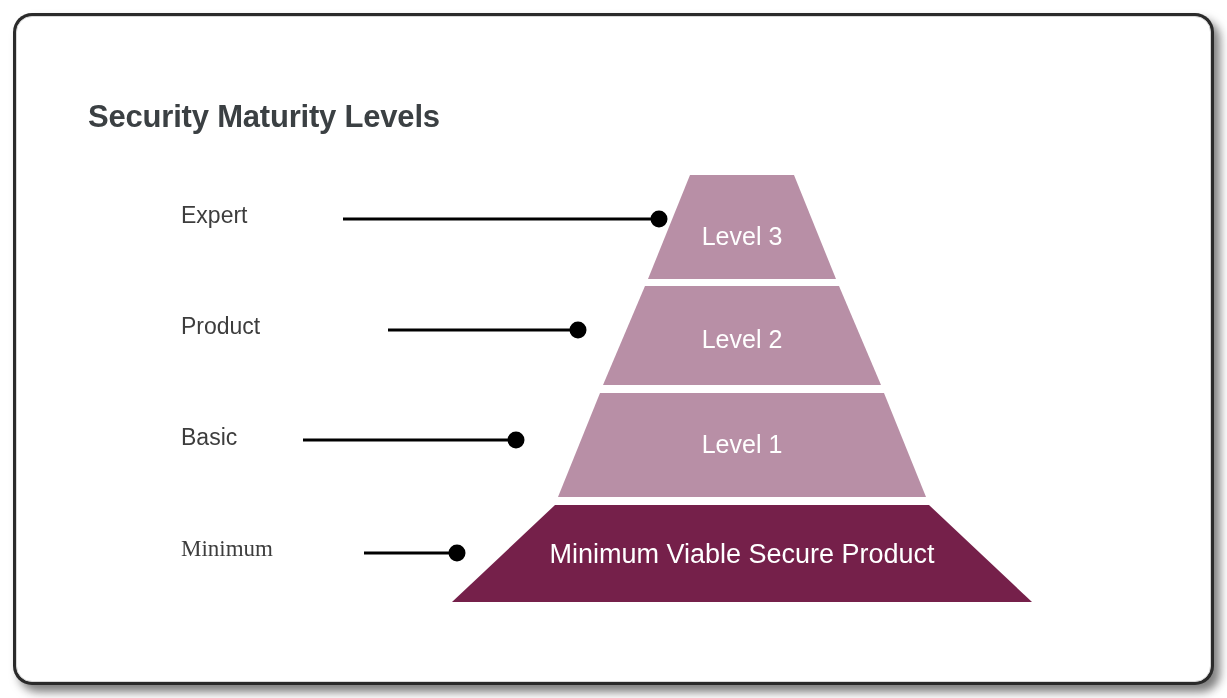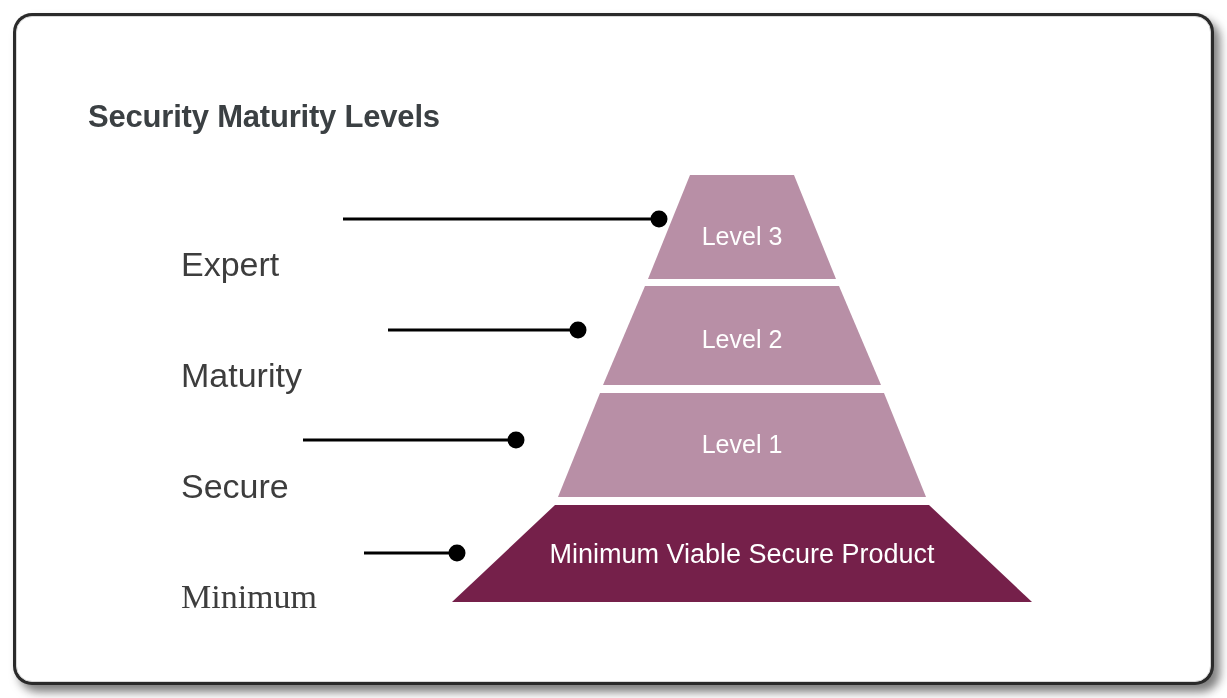--- a/index.html
+++ b/index.html
@@ -45,25 +45,24 @@
     font-size: 31px;
     font-weight: bold;
     color: #3b4043;
     letter-spacing: -0.2px;
     white-space: nowrap;
   }
 
   
   .side-label {
     position: absolute;
-    font-size: 34px;
+    font-size: 23px;
     color: #3d3d3d;
     white-space: nowrap;
     line-height: 1;
-    margin-top: 43px;
   }
   .lbl-expert   { left: 181px; top: 204px; }
   .lbl-advanced { left: 181px; top: 315px; }
   .lbl-basic    { left: 181px; top: 426px; }
   .lbl-minimum  { left: 181px; top: 537px; font-family: Liberation Serif, serif; }
 
   
   #connectors {
     position: absolute;
     left: 0;
@@ -135,19 +134,19 @@
       <line x1="303" y1="440" x2="512" y2="440"></line>
       <circle cx="516" cy="440" r="7"></circle>
 
       <line x1="364" y1="553" x2="453" y2="553"></line>
       <circle cx="457" cy="553" r="7"></circle>
     </g>
   </svg>
 
   <div class="side-label lbl-expert">Expert</div>
 
-  <div class="side-label lbl-advanced">Maturity</div>
+  <div class="side-label lbl-advanced">Product</div>
 
-  <div class="side-label lbl-basic">Secure</div>
+  <div class="side-label lbl-basic">Basic</div>
 
   <div class="side-label lbl-minimum">Minimum</div>
 
 </div>
 
 </body></html>

